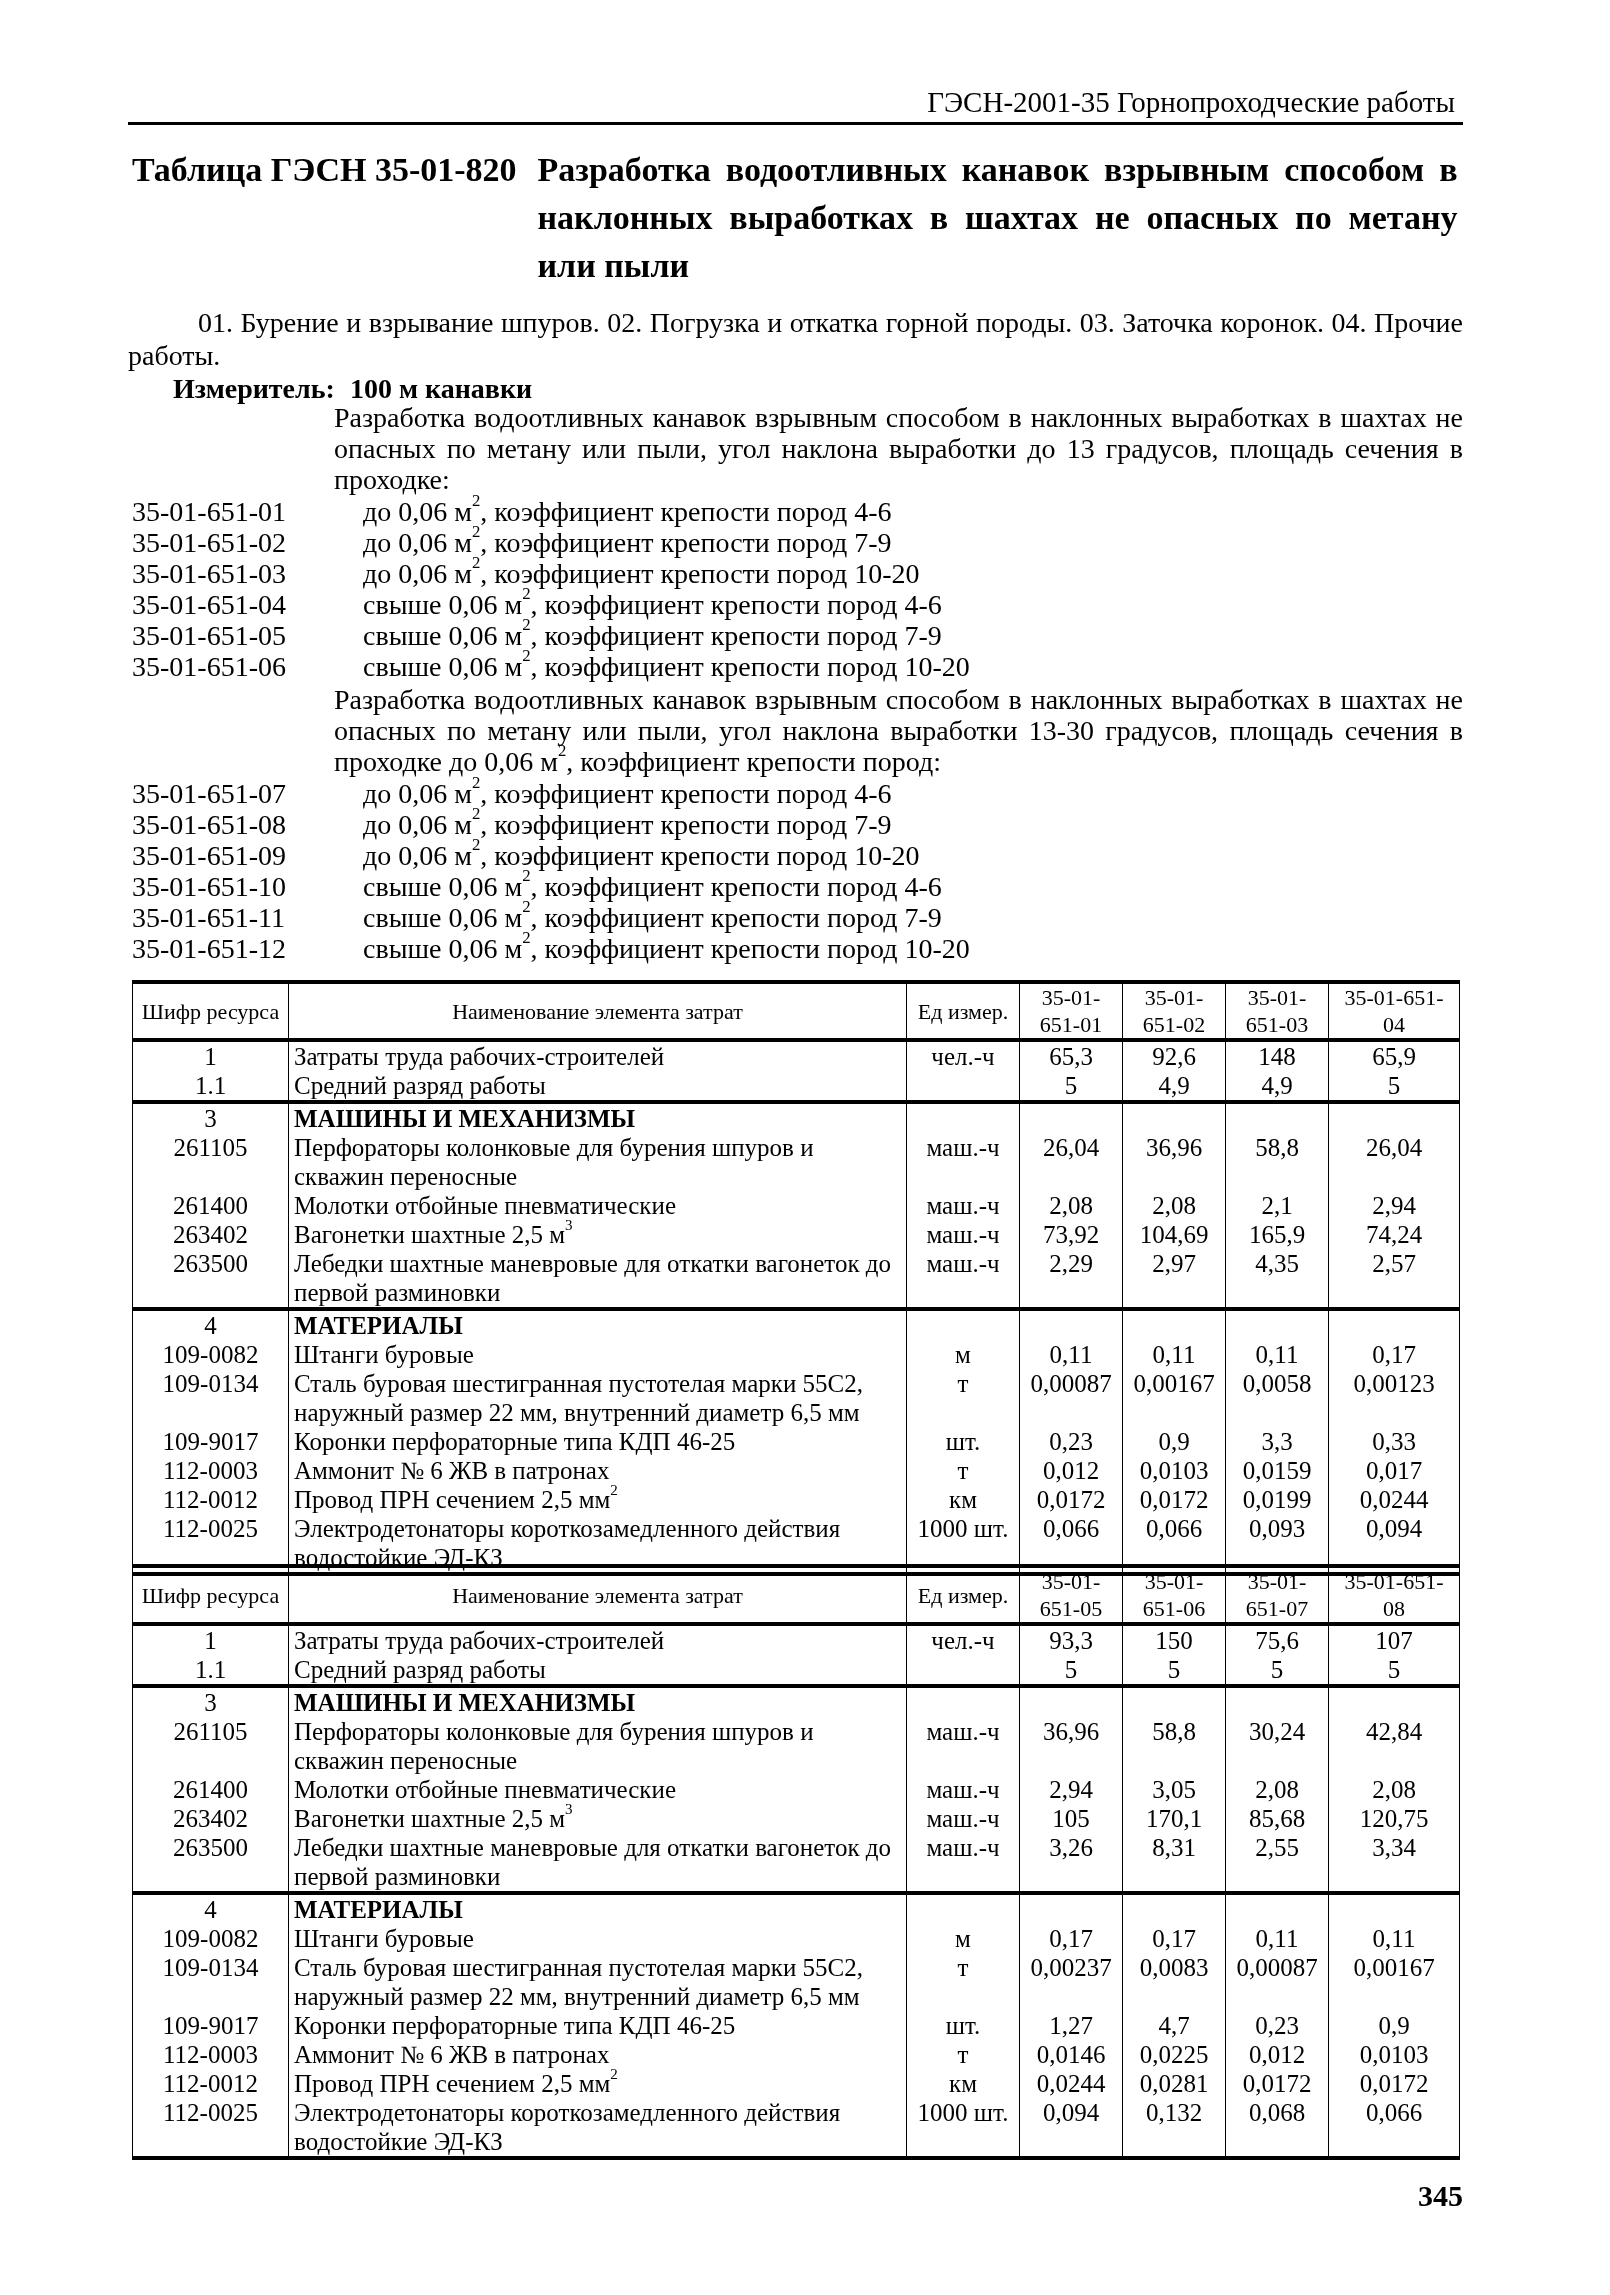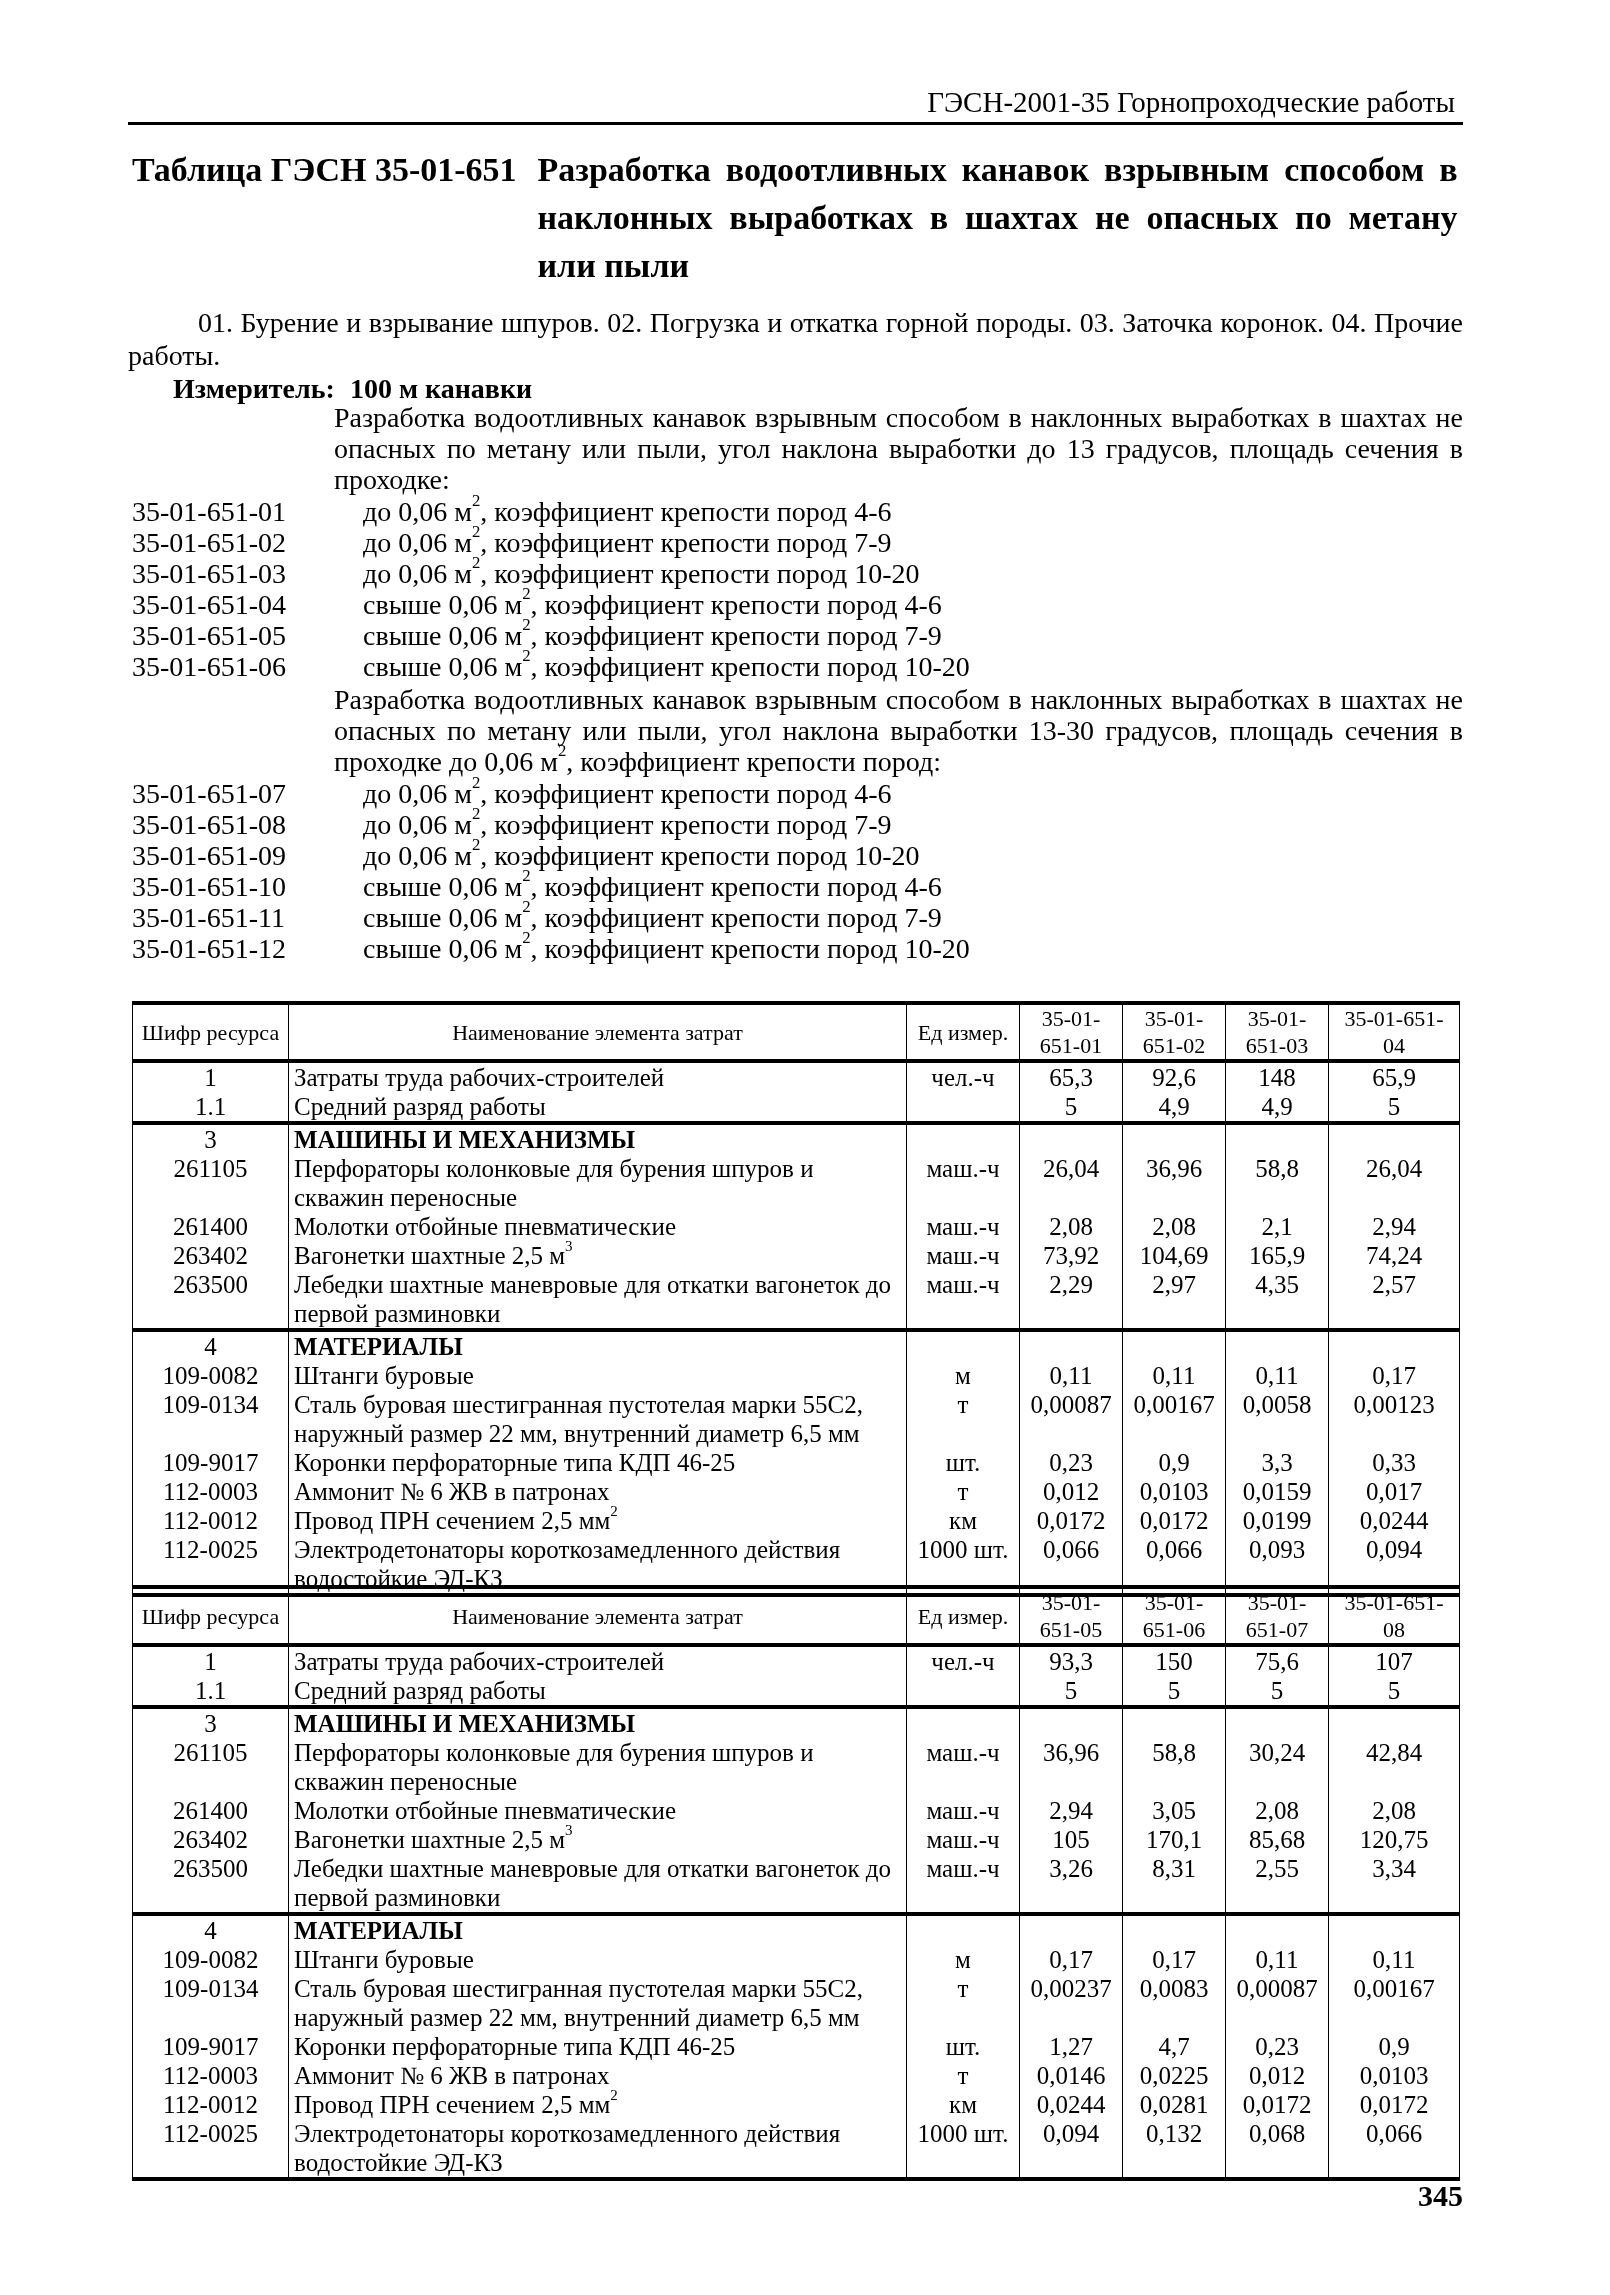--- a/index.html
+++ b/index.html
@@ -35,21 +35,21 @@
   .code-list.l2 { top: 778px; }
   .code-row { height: 31px; line-height: 31px; white-space: nowrap; }
   .code-row .code { display: inline-block; width: 231px; }
   .code-row .desc { display: inline-block; }
   sup { font-size: 0.6em; line-height: 0; vertical-align: 0.9em; }
 
   table.res { position: absolute; left: 132px; width: 1327px; border-collapse: collapse;
     font-size: 25px; table-layout: fixed; }
   table.res.t1 { top: 980px; }
   table.res.t2 { top: 1564px; }
-  table.res { border: 1.5px solid #000; border-top: 4px solid #000; border-bottom: 4px solid #000; margin-top: 21px; }
+  table.res { border: 1.5px solid #000; border-top: 4px solid #000; border-bottom: 4px solid #000; }
   table.res th, table.res td { border-left: 1.5px solid #000; border-right: 1.5px solid #000; padding: 0 5px; }
   table.res th { font-weight: normal; font-size: 22px; line-height: 27px; height: 54px;
     border-bottom: 4px solid #000; text-align: center; }
   table.res td { line-height: 29px; vertical-align: top; padding-top: 0; padding-bottom: 0; }
   table.res td.code { text-align: center; }
   table.res td.unit { text-align: center; }
   table.res td.num { text-align: center; }
   table.res tr.section-start td { border-top: 4px solid #000; }
   table.res td.section-name { font-weight: bold; }
 
@@ -58,21 +58,21 @@
 </style>
 </head>
 <body>
 
 <div class="page">
 
   <div class="running-head">ГЭСН-2001-35 Горнопроходческие работы</div>
   <div class="running-rule"></div>
 
   <div class="table-title">
-    <span class="label">Таблица ГЭСН 35-01-651</span>
+    <span class="label">Таблица ГЭСН 35-01-820</span>
     <span class="text">Разработка водоотливных канавок взрывным способом в наклонных выработках в шахтах не опасных по метану или пыли</span>
   </div>
 
   <div class="composition-text">01. Бурение и взрывание шпуров. 02. Погрузка и откатка горной породы. 03. Заточка коронок. 04. Прочие работы.</div>
 
   <div class="meter">
     <span>Измеритель:</span><span class="meter-value">100 м канавки</span>
   </div>
 
   <div class="group-desc g1">Разработка водоотливных канавок взрывным способом в наклонных выработках в шахтах не опасных по метану или пыли, угол наклона выработки до 13 градусов, площадь сечения в проходке:</div>

